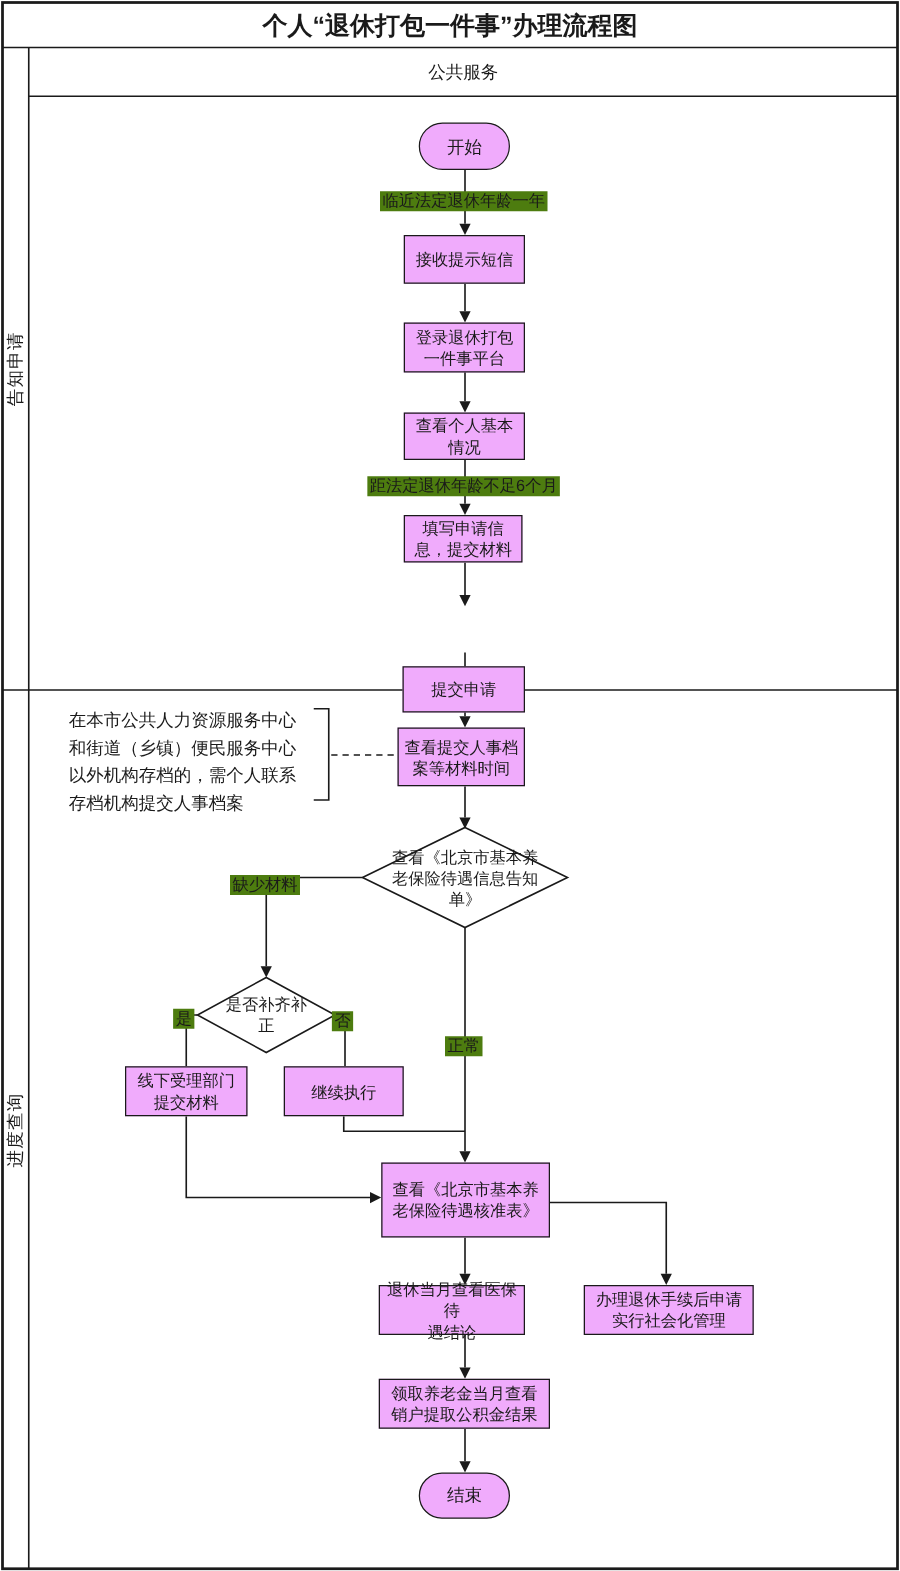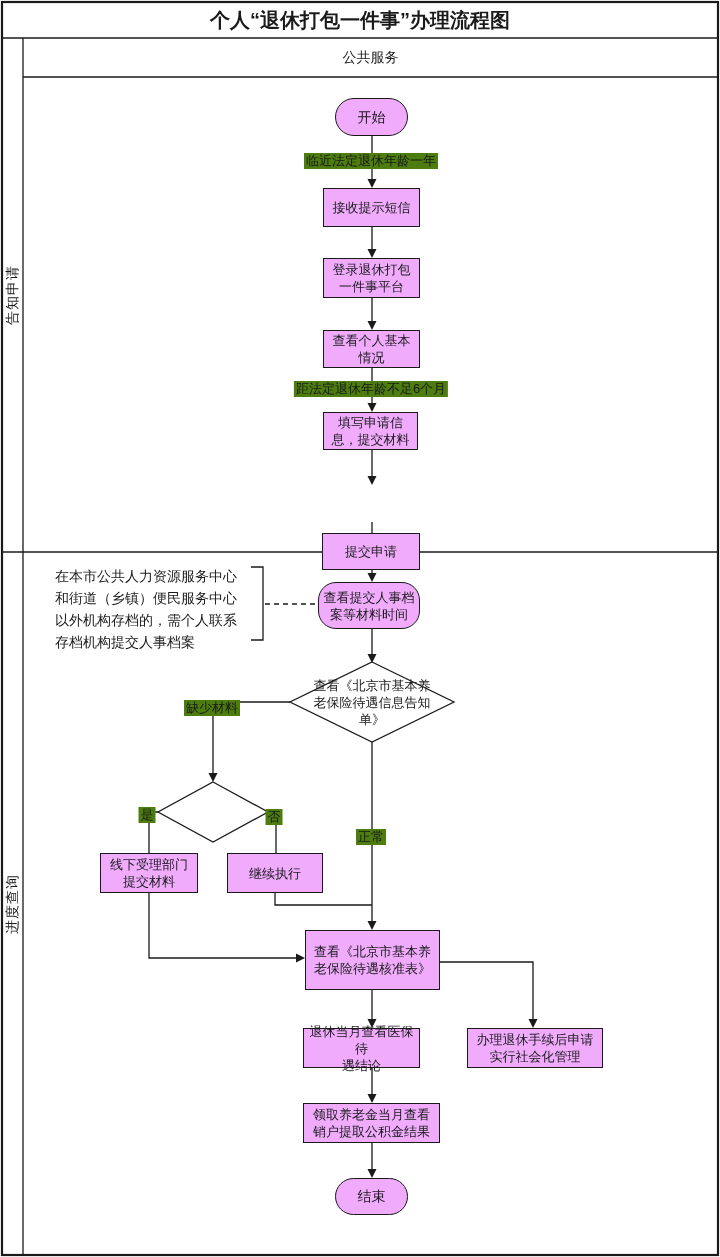--- a/index.html
+++ b/index.html
@@ -107,29 +107,31 @@
   <div class="flabel" style="left:371px;top:381px;">距法定退休年龄不足6个月</div>
   <div class="node" style="left:323px;top:412px;width:95px;height:38px;">填写申请信
 息，提交材料</div>
   <div class="node" style="left:322px;top:485px;width:98px;height:37px;margin-top:48px;">提交申请</div>
 
   <div class="note">在本市公共人力资源服务中心
 和街道（乡镇）便民服务中心
 以外机构存档的，需个人联系
 存档机构提交人事档案</div>
 
-  <div class="node" style="left:318px;top:582px;width:102px;height:47px;border-radius:18px;">查看提交人事档
+  <div class="node" style="left:318px;top:582px;width:102px;height:47px;">查看提交人事档
 案等材料时间</div>
 
   <div class="dlabel" style="left:307px;top:662px;width:130px;height:80px;">查看《北京市基本养
 老保险待遇信息告知
 单》</div>
 
   <div class="flabel" style="left:212px;top:700px;">缺少材料</div>
 
+  <div class="dlabel" style="left:177px;top:785px;width:72px;height:54px;">是否补齐补
+正</div>
   <div class="flabel" style="left:147px;top:807px;">是</div>
   <div class="flabel" style="left:274px;top:809px;">否</div>
 
   <div class="node" style="left:100px;top:853px;width:98px;height:40px;">线下受理部门
 提交材料</div>
   <div class="node" style="left:227px;top:853px;width:96px;height:40px;">继续执行</div>
 
   <div class="flabel" style="left:371px;top:829px;">正常</div>
 
   <div class="node" style="left:305px;top:930px;width:135px;height:60px;">查看《北京市基本养

